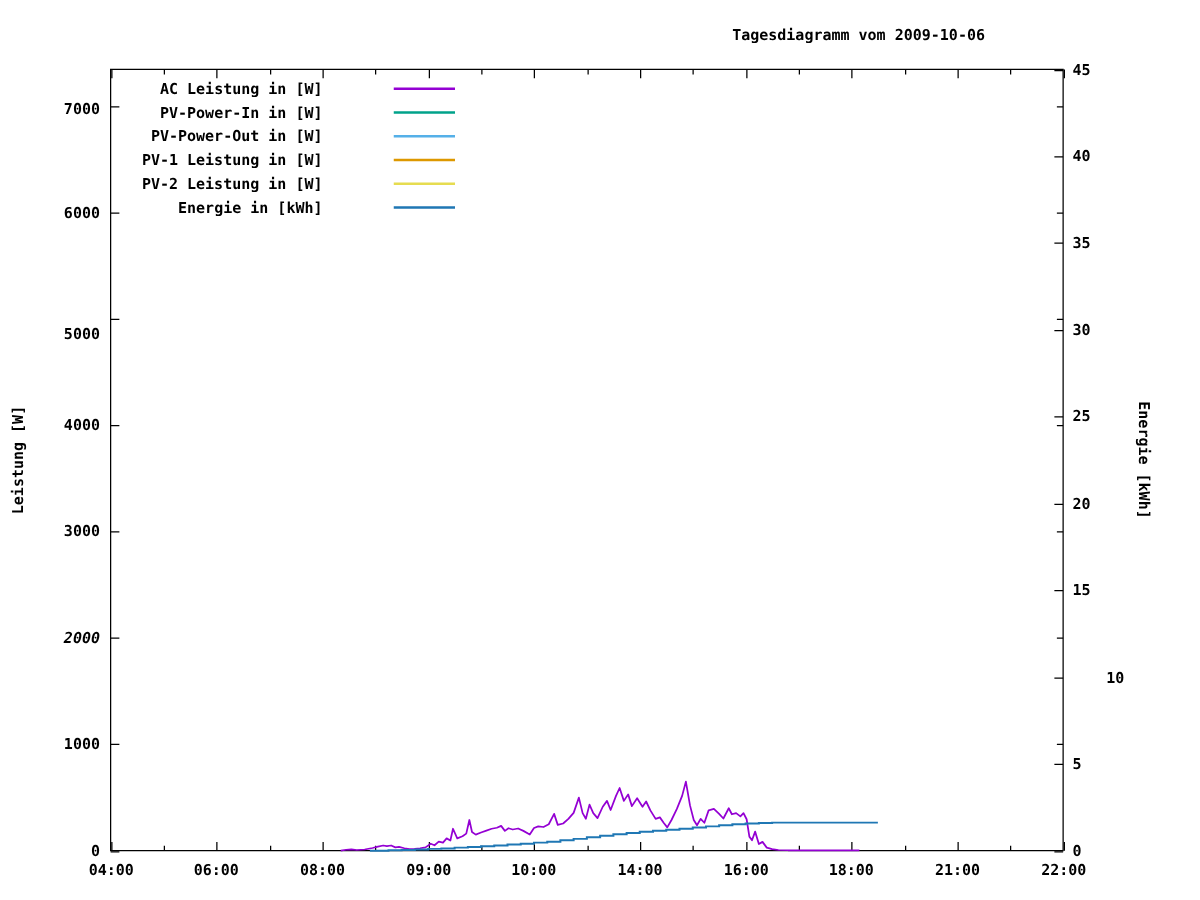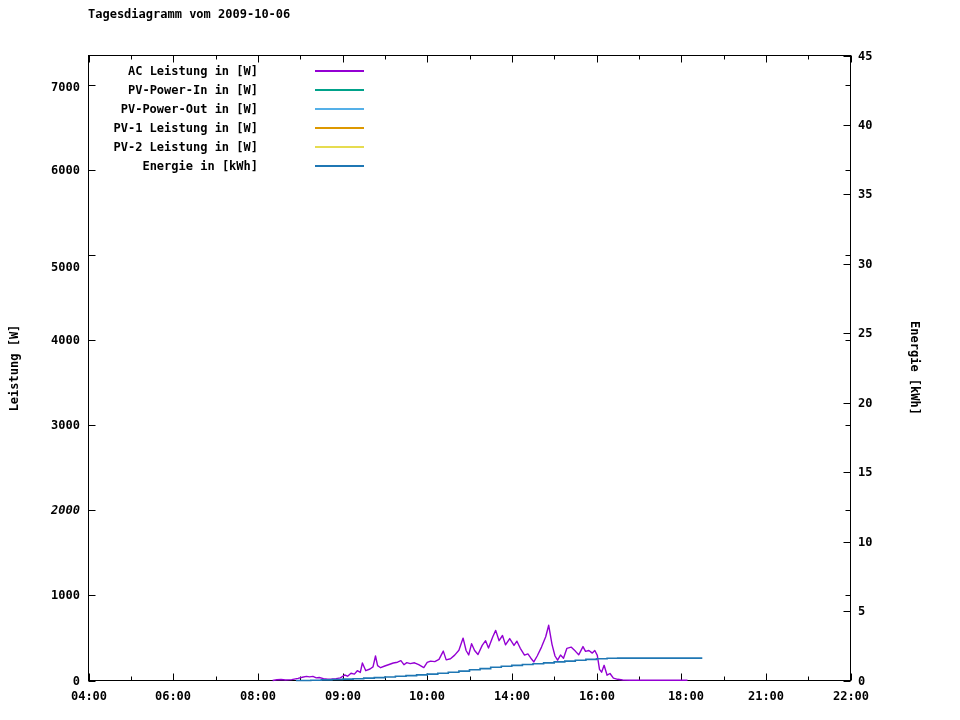--- a/index.html
+++ b/index.html
@@ -3,21 +3,21 @@
 <meta charset="utf-8">
 <style>
   html,body{margin:0;padding:0;}
   #canvas{
     position:relative;width:960px;height:720px;background:#ffffff;
     font-family:"DejaVu Sans Mono","Liberation Mono",monospace;
     color:#000;overflow:hidden;
   }
   #plot{position:absolute;left:0;top:0;}
   .txt{position:absolute;font-size:12px;font-weight:bold;white-space:pre;line-height:14px;}
-  #title{left:88px;width:700px;top:7px;text-align:left;}
+  #title{left:88px;width:700px;top:21px;text-align:right;}
   #ylabel{left:-61px;top:361px;width:150px;text-align:center;transform:rotate(-90deg);}
   #y2label{left:840px;top:361px;width:150px;text-align:center;transform:rotate(90deg);}
   .tick-label{position:absolute;font-size:12px;font-weight:bold;line-height:14px;}
   .tl-left{text-align:right;width:46px;}
   .tl-right{text-align:left;width:46px;}
   .tl-bottom{text-align:center;width:46px;}
   .legend-row{position:absolute;height:14px;}
   .legend-label{position:absolute;left:0;top:0;width:258px;text-align:right;font-size:12px;font-weight:bold;line-height:14px;}
   .legend-sample{position:absolute;left:315px;top:6px;width:49px;height:2px;}
 </style>
@@ -129,32 +129,32 @@
       <div class="tick-label tl-left" style="left: 34px; top: 674px;">0</div>
       <div class="tick-label tl-left" style="left: 34px; top: 588px;">1000</div>
       <div class="tick-label tl-left" style="left: 34px; top: 503px; font-style: italic;">2000</div>
       <div class="tick-label tl-left" style="left: 34px; top: 418px;">3000</div>
       <div class="tick-label tl-left" style="left: 34px; top: 333px;">4000</div>
       <div class="tick-label tl-left" style="left: 34px; top: 248px; margin-top: 12px;">5000</div>
       <div class="tick-label tl-left" style="left: 34px; top: 163px;">6000</div>
       <div class="tick-label tl-left" style="left: 34px; top: 80px;">7000</div>
       <div class="tick-label tl-right" style="left: 858px; top: 674px;">0</div>
       <div class="tick-label tl-right" style="left: 858px; top: 604px;">5</div>
-      <div class="tick-label tl-right" style="left: 858px; top: 535px;">10</div>
+      <div class="tick-label tl-right" style="left: 885px; top: 535px;">10</div>
       <div class="tick-label tl-right" style="left: 858px; top: 465px;">15</div>
       <div class="tick-label tl-right" style="left: 858px; top: 396px;">20</div>
       <div class="tick-label tl-right" style="left: 858px; top: 326px;">25</div>
       <div class="tick-label tl-right" style="left: 858px; top: 257px;">30</div>
       <div class="tick-label tl-right" style="left: 858px; top: 187px;">35</div>
       <div class="tick-label tl-right" style="left: 858px; top: 118px;">40</div>
       <div class="tick-label tl-right" style="left: 858px; top: 49px;">45</div>
       <div class="tick-label tl-bottom" style="left: 66px; top: 689px;">04:00</div>
       <div class="tick-label tl-bottom" style="left: 150px; top: 689px;">06:00</div>
       <div class="tick-label tl-bottom" style="left: 235px; top: 689px;">08:00</div>
       <div class="tick-label tl-bottom" style="left: 320px; top: 689px;">09:00</div>
       <div class="tick-label tl-bottom" style="left: 404px; top: 689px;">10:00</div>
       <div class="tick-label tl-bottom" style="left: 489px; top: 689px;">14:00</div>
       <div class="tick-label tl-bottom" style="left: 574px; top: 689px;">16:00</div>
-      <div class="tick-label tl-bottom" style="left: 658px; top: 689px; text-align: right;">18:00</div>
+      <div class="tick-label tl-bottom" style="left: 658px; top: 689px;">18:00</div>
       <div class="tick-label tl-bottom" style="left: 743px; top: 689px;">21:00</div>
       <div class="tick-label tl-bottom" style="left: 828px; top: 689px;">22:00</div>
     </div>
 </div>
 
 </body></html>

